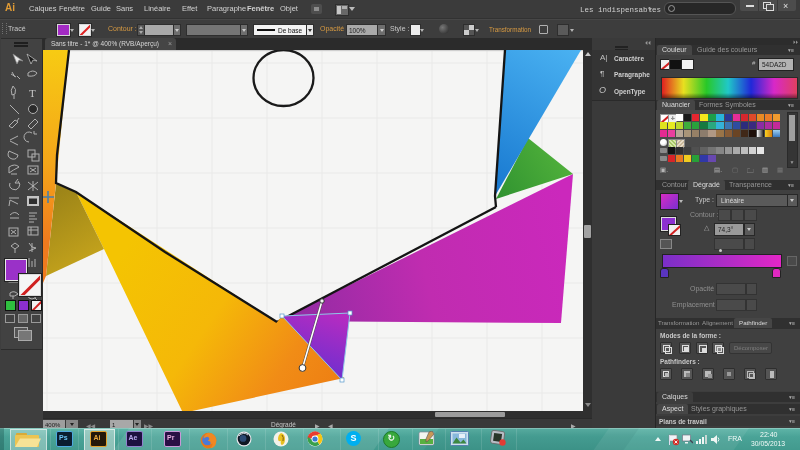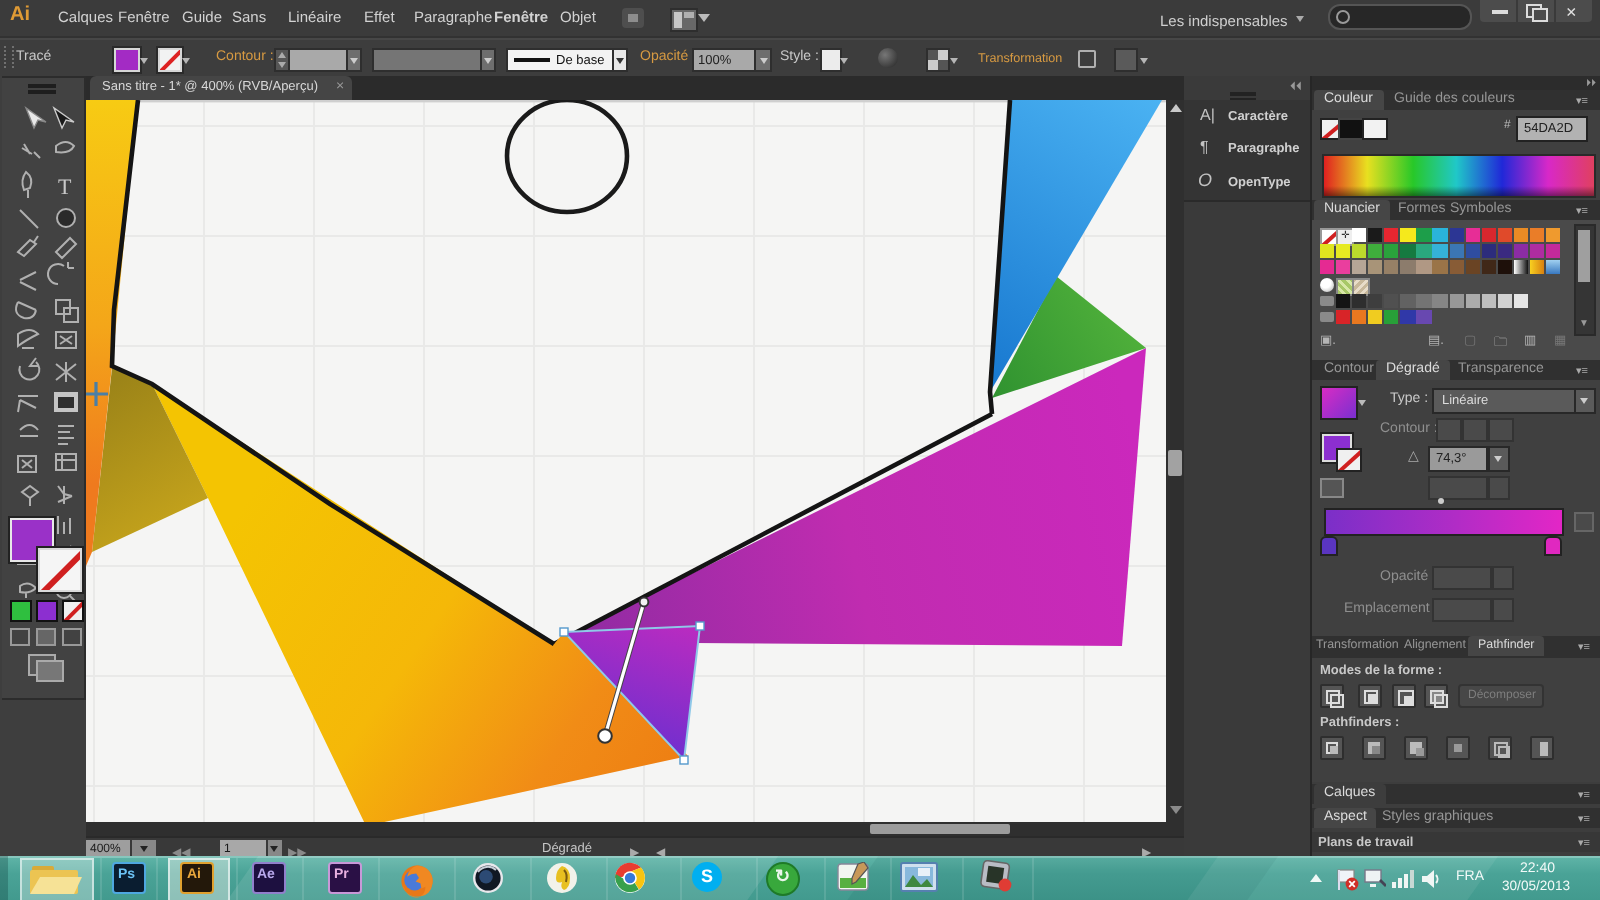--- a/index.html
+++ b/index.html
@@ -25,21 +25,21 @@
   <div class="ab mi" style="left:247px;font-weight:bold;">Fenêtre</div>
   <div class="ab mi" style="left:280px;">Objet</div>
   <div class="ab" style="left:311px;top:4px;width:11px;height:10px;background:#4e4e4e;border-radius:2px;">
       <div class="ab" style="left:3px;top:3px;width:5px;height:4px;background:#8d8d8d;"></div>
     </div>
   <div class="ab" style="left:335px;top:4px;width:12px;height:10px;background:#686868;border:1px solid #2e2e2e;">
       <div class="ab" style="left:1px;top:1px;width:4px;height:8px;background:#c7c7c7;"></div>
       <div class="ab" style="left:6px;top:1px;width:5px;height:3px;background:#b0b0b0;"></div>
     </div>
   <div class="ab" style="left:349px;top:7px;width:0;height:0;border-left:3px solid transparent;border-right:3px solid transparent;border-top:4px solid #bbb;"></div>
-  <div class="ab" style="left:580px;top:6px;font-size:7.5px;color:#cfcfcf;">Les indispensables</div>
+  <div class="ab" style="left:580px;top:6px;font-size:7.5px;color:#cfcfcf;font-family:Liberation Mono, monospace;">Les indispensables</div>
   <div class="ab" style="left:648px;top:8px;width:0;height:0;border-left:2.5px solid transparent;border-right:2.5px solid transparent;border-top:3.5px solid #aaa;"></div>
   <div class="ab" style="left:664px;top:2px;width:70px;height:11px;background:#272727;border:1px solid #555;border-radius:6px;">
     <div class="ab" style="left:3px;top:2px;width:5px;height:5px;border:1px solid #9a9a9a;border-radius:50%;"></div>
   </div>
   <div class="ab" style="left:740px;top:0;width:56px;height:11px;background:#4c4c4c;border-radius:0 0 2px 2px;">
     <div class="ab" style="left:6px;top:5px;width:8px;height:2px;background:#dcdcdc;"></div>
     <div class="ab" style="left:18px;top:0;width:1px;height:11px;background:#3a3a3a;"></div>
     <div class="ab" style="left:23px;top:2px;width:6px;height:5px;border:1px solid #dcdcdc;"></div>
     <div class="ab" style="left:26px;top:4px;width:6px;height:5px;border:1px solid #dcdcdc;background:#4c4c4c;"></div>
     <div class="ab" style="left:37px;top:0;width:1px;height:11px;background:#3a3a3a;"></div>

